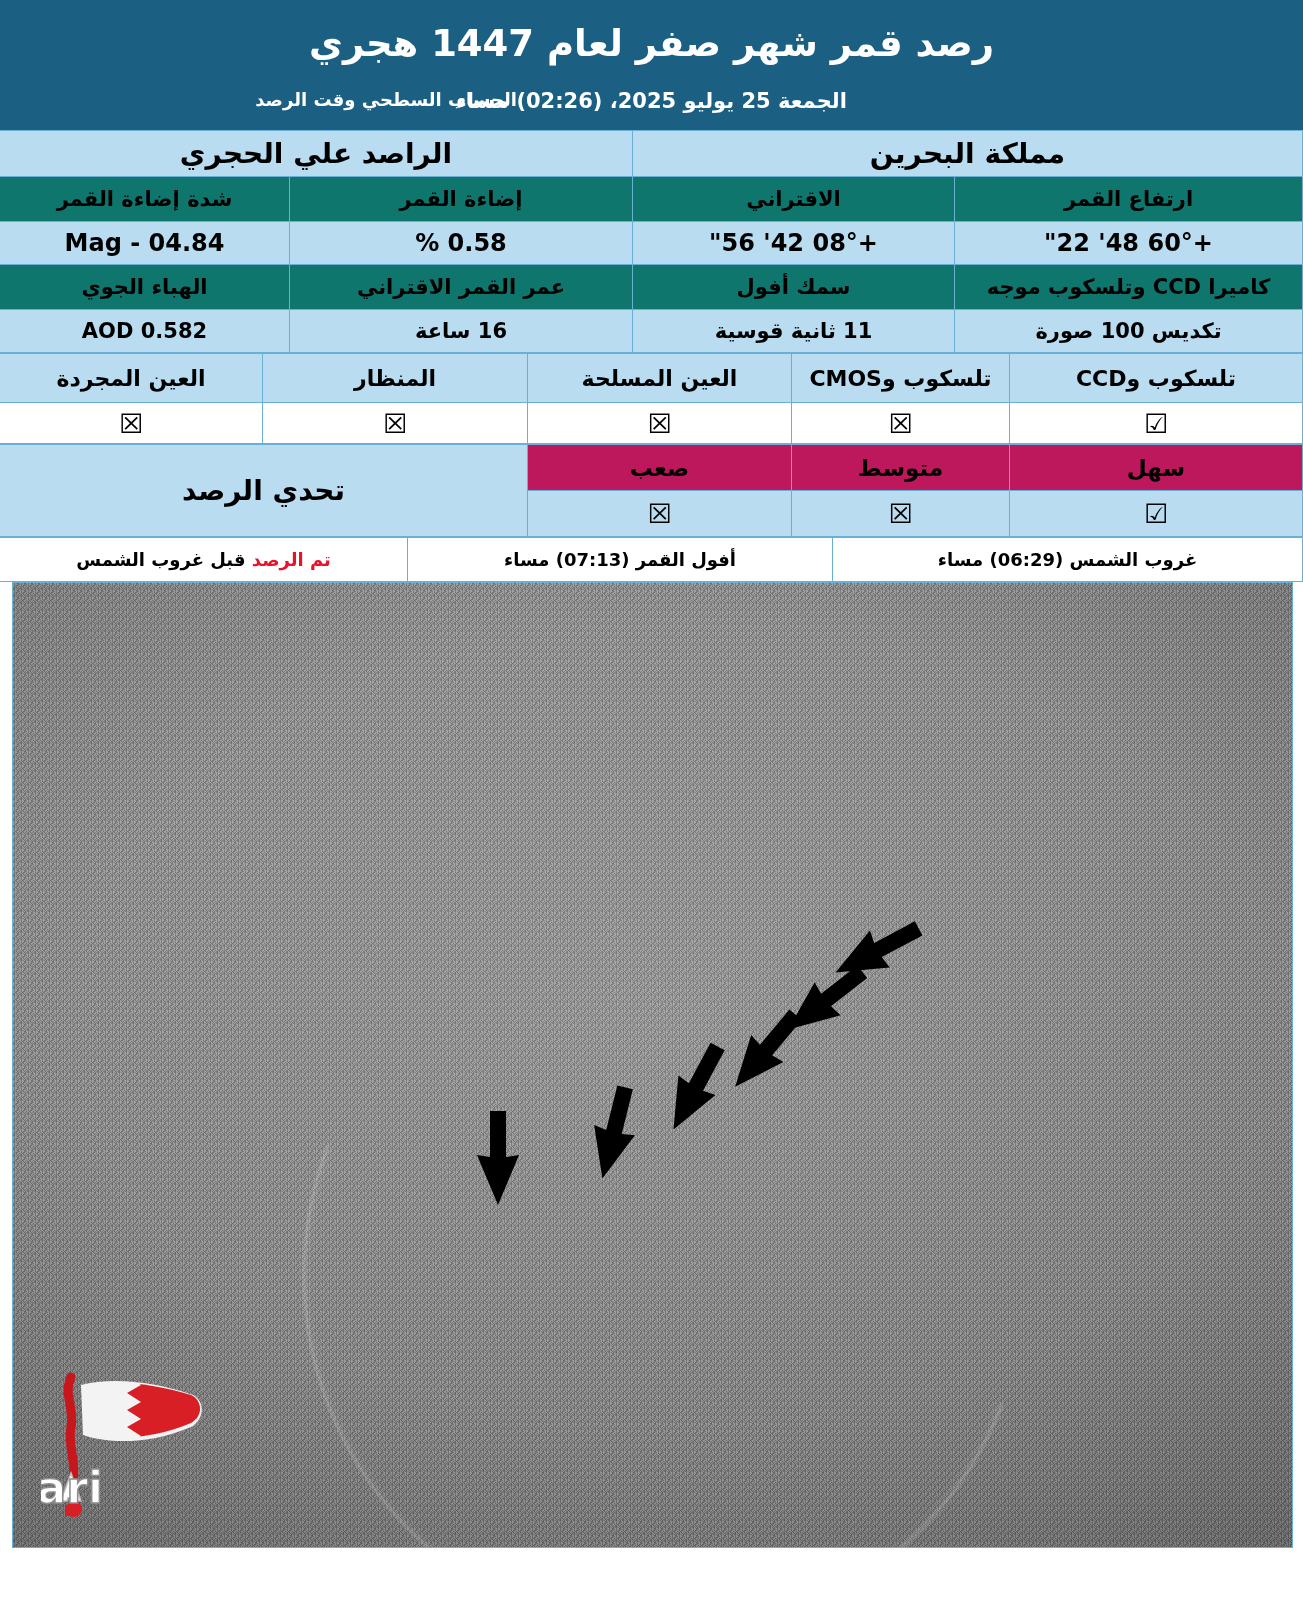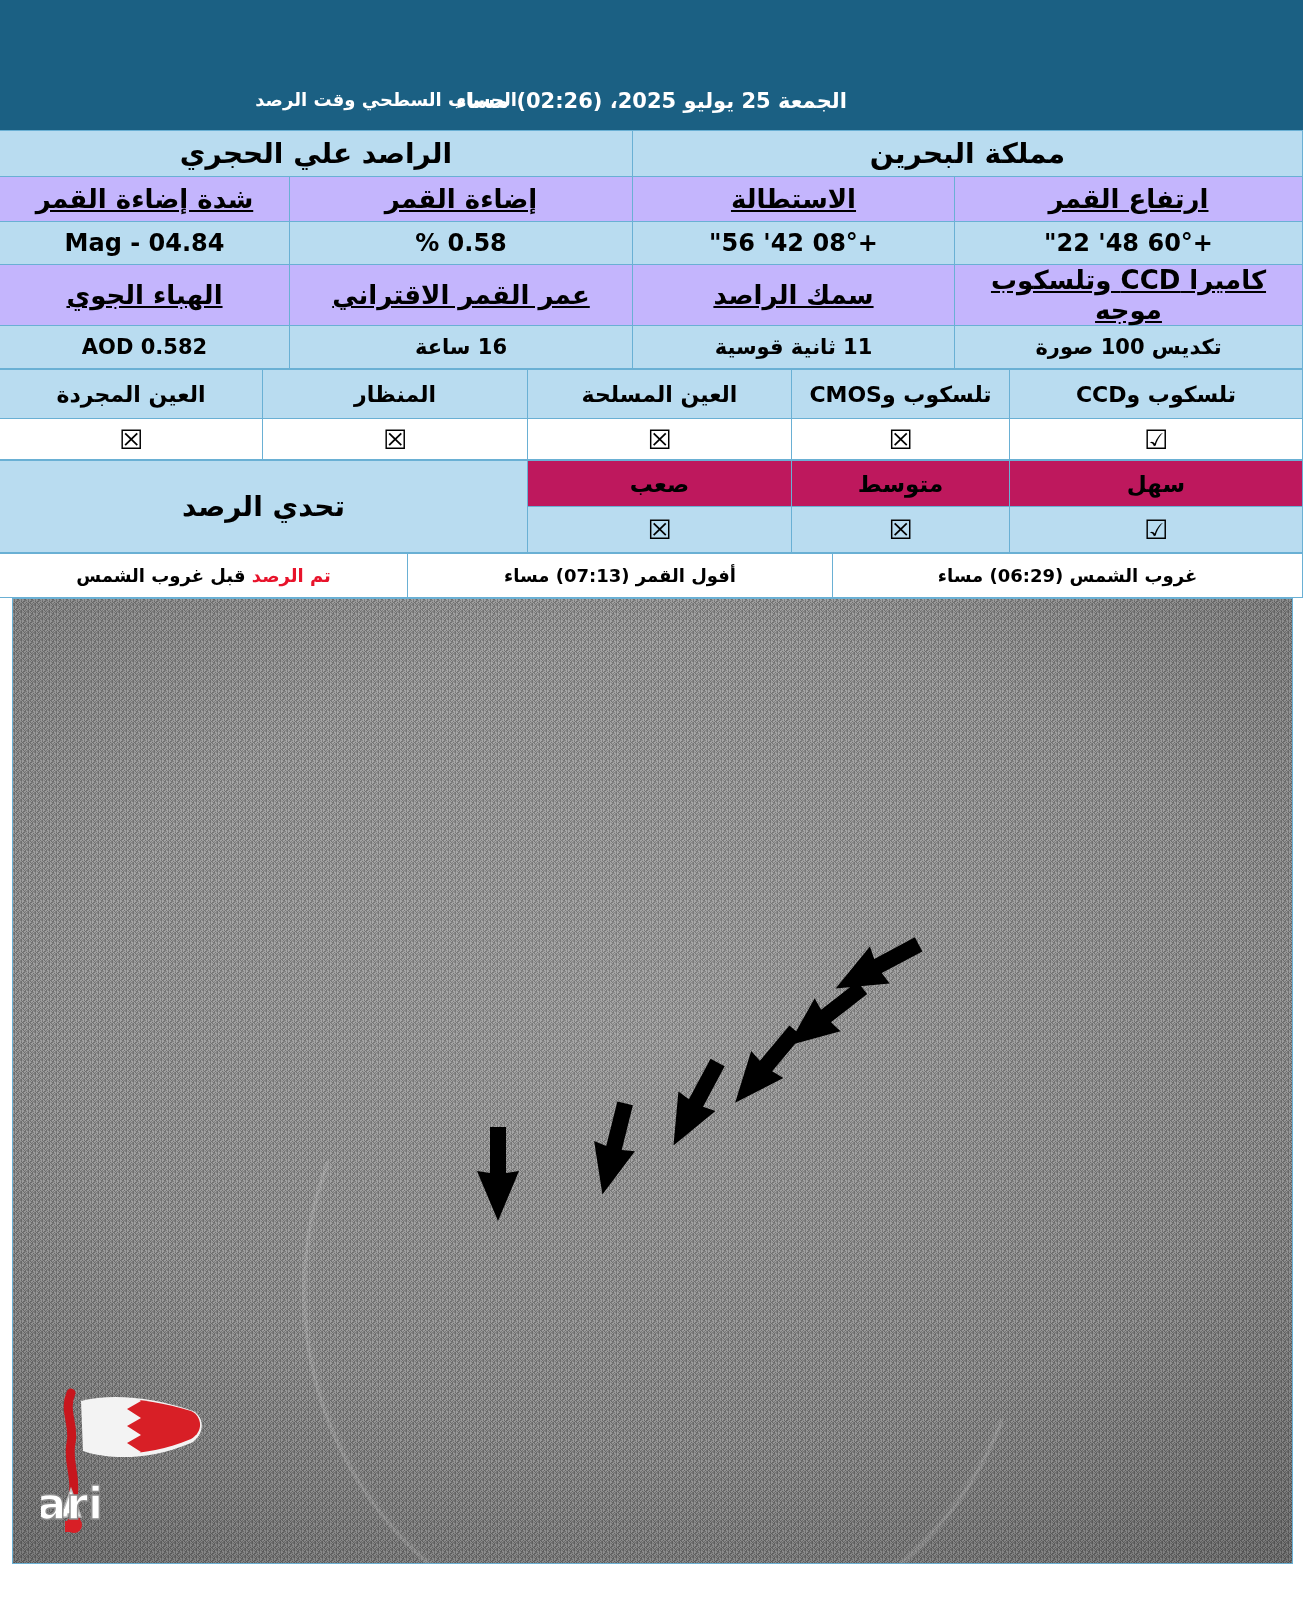--- a/index.html
+++ b/index.html
@@ -70,23 +70,22 @@
     padding: 0;
   }
 
   .sect-head {
     height: 45px;
     font-size: 28px;
     background: #b9dcf0;
   }
   .lbl {
     height: 44px;
-    font-size: 26px;
-    background: #c4b5fd;
-    text-decoration: underline;
+    font-size: 21px;
+    background: #0f766e;
   }
   .val {
     height: 42px;
     font-size: 24px;
     background: #b9dcf0;
   }
   .val-sm { font-size: 21px; }
 
   .section-title {
     height: 55px;
@@ -207,51 +206,52 @@
     left: 28px;
     bottom: 18px;
     width: 190px;
     height: 160px;
   }
 </style>
 </head>
 <body>
 
 <div class="banner">
+  <div class="banner-title">رصد قمر شهر صفر لعام 1447 هجري</div>
   <div class="banner-date">الجمعة 25 يوليو 2025، (02:26) مساء</div>
   <div class="banner-note">الحساب السطحي وقت الرصد</div>
 </div>
 
 <table class="grid">
   <colgroup>
     <col style="width:348px">
       <col style="width:322px">
       <col style="width:343px">
       <col style="width:290px">
   </colgroup>
   <tbody>
     <tr>
       <td class="sect-head" colspan="2">مملكة البحرين</td>
       <td class="sect-head" colspan="2">الراصد علي الحجري</td>
     </tr>
     <tr>
       <td class="lbl">ارتفاع القمر</td>
-      <td class="lbl">الاستطالة</td>
+      <td class="lbl">الاقتراني</td>
       <td class="lbl">إضاءة القمر</td>
       <td class="lbl">شدة إضاءة القمر</td>
     </tr>
     <tr>
       <td class="val">+60° 48' 22"</td>
       <td class="val">+08° 42' 56"</td>
       <td class="val">0.58 %</td>
       <td class="val">Mag - 04.84</td>
     </tr>
     <tr>
       <td class="lbl">كاميرا CCD وتلسكوب موجه</td>
-      <td class="lbl">سمك الراصد</td>
+      <td class="lbl">سمك أفول</td>
       <td class="lbl">عمر القمر الاقتراني</td>
       <td class="lbl">الهباء الجوي</td>
     </tr>
     <tr>
       <td class="val val-sm">تكديس 100 صورة</td>
       <td class="val val-sm">11 ثانية قوسية</td>
       <td class="val val-sm">16 ساعة</td>
       <td class="val val-sm">AOD 0.582</td>
     </tr>
   </tbody>

